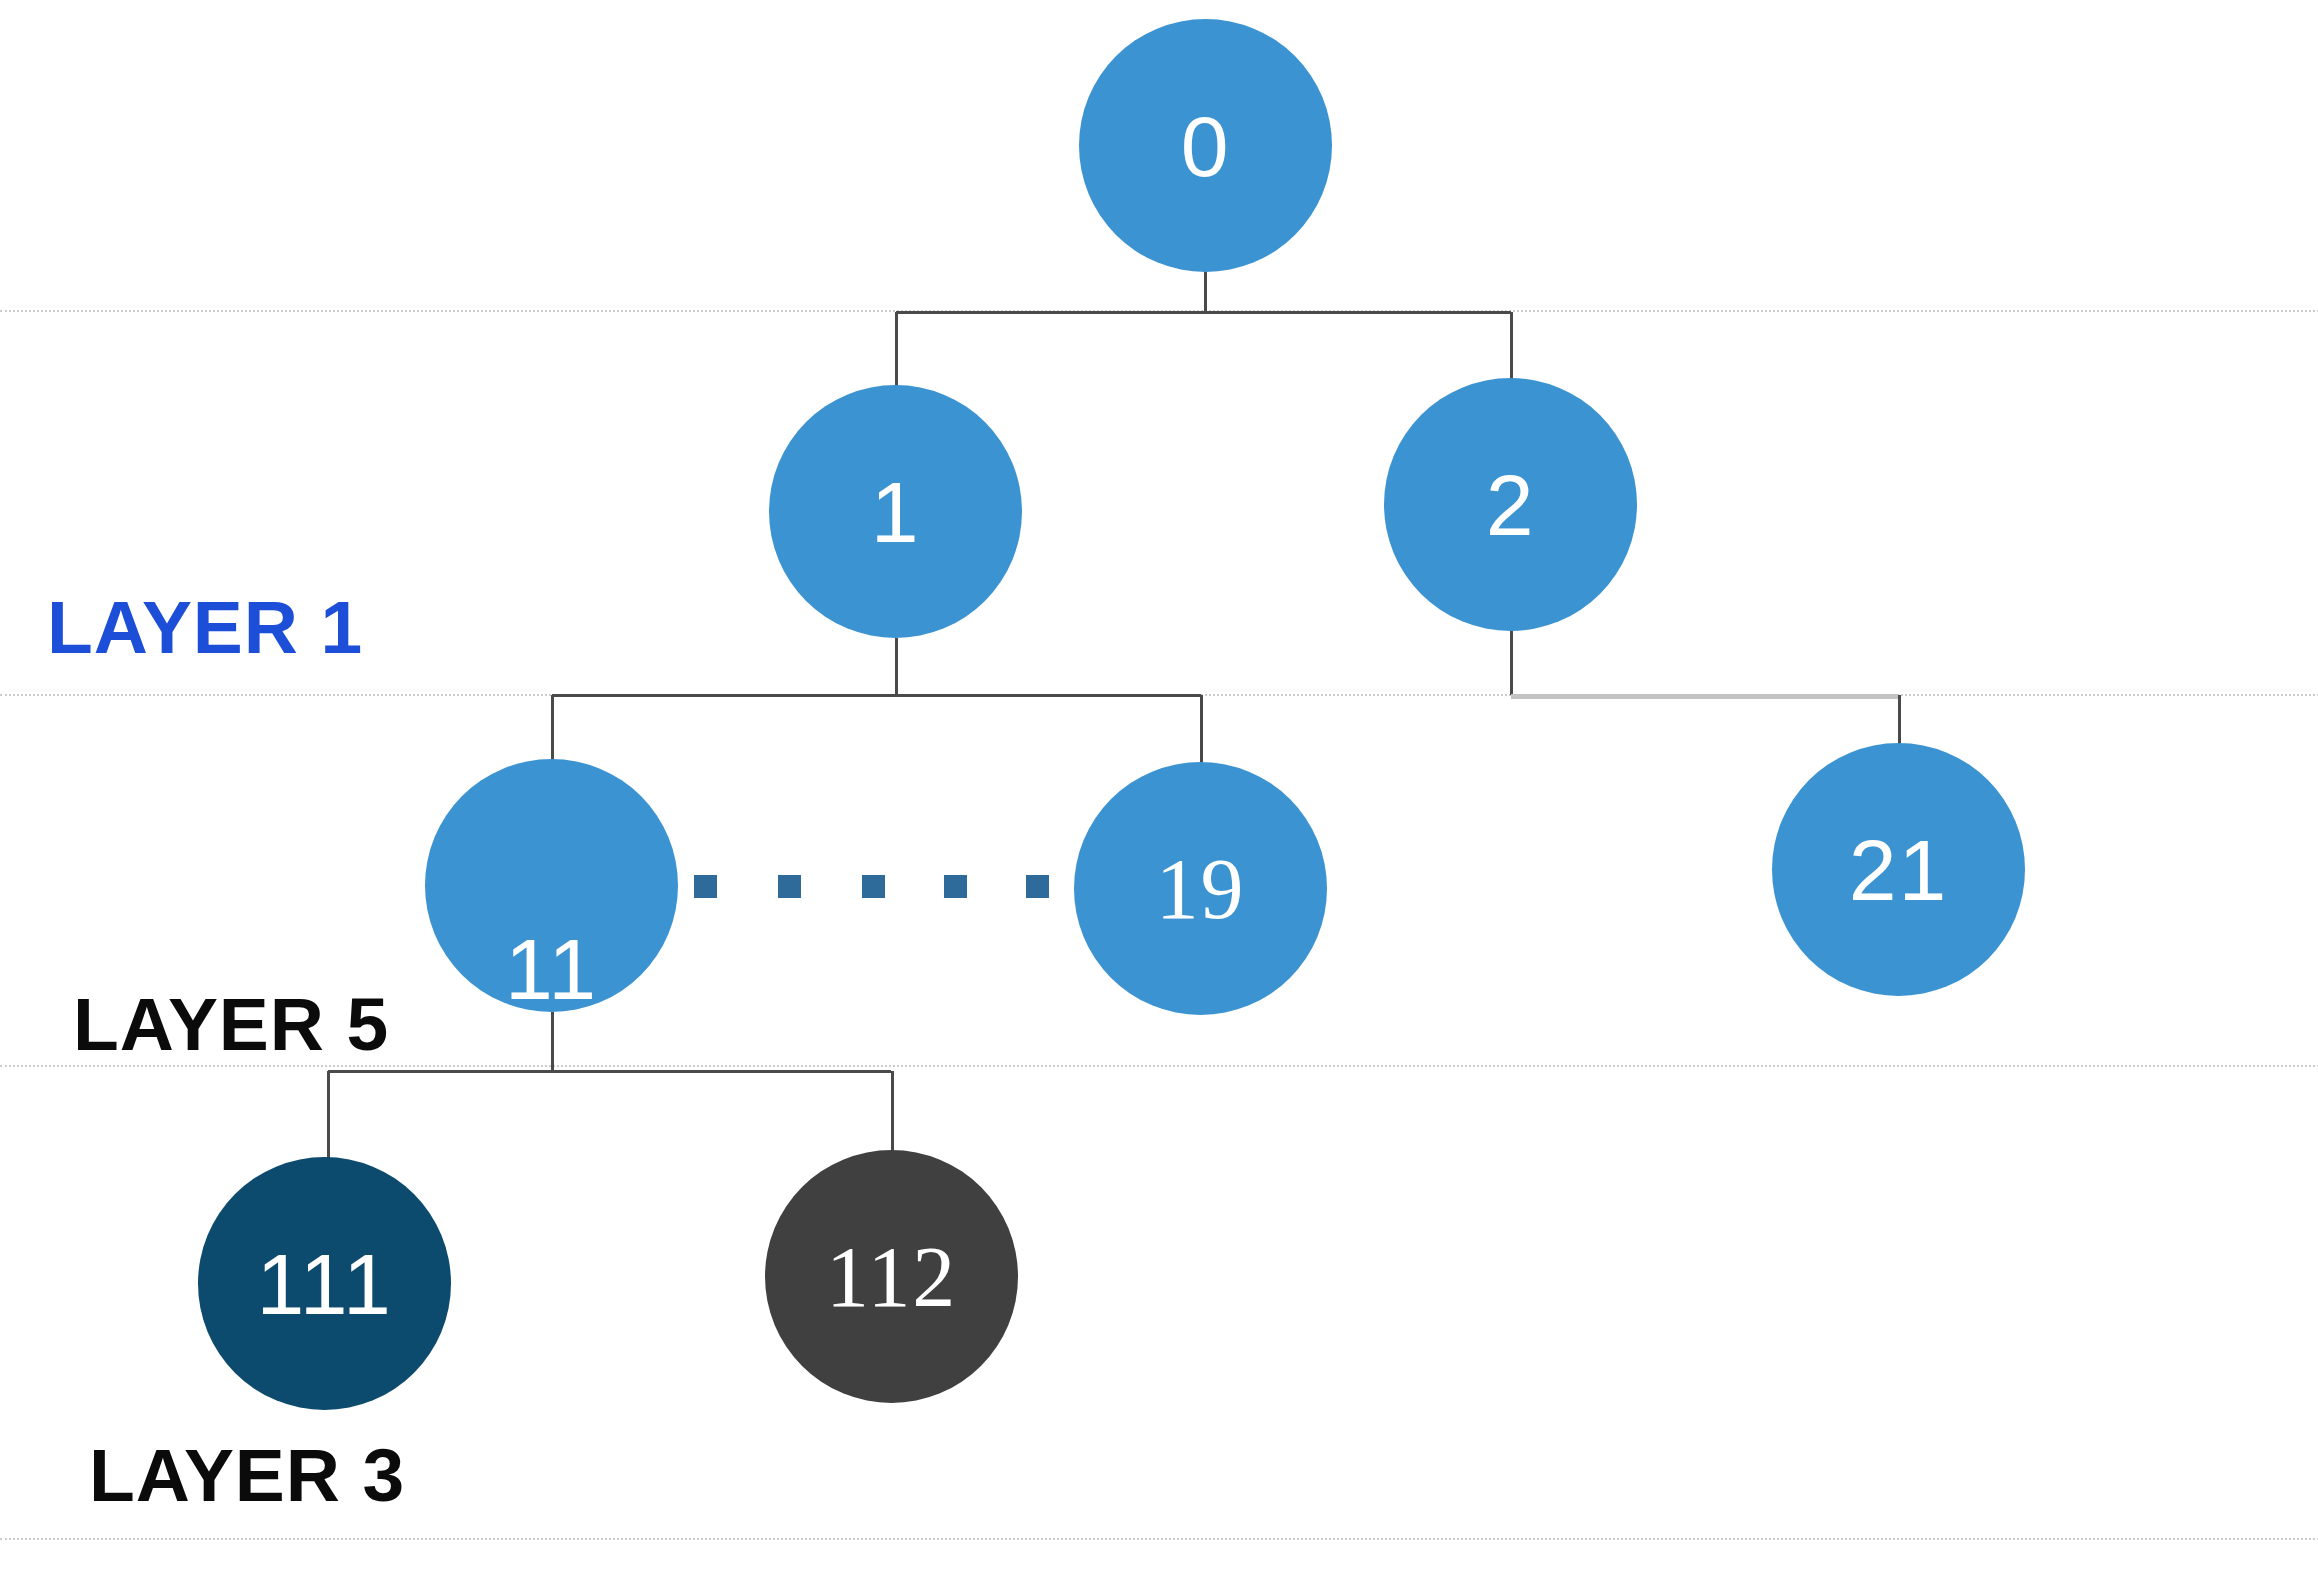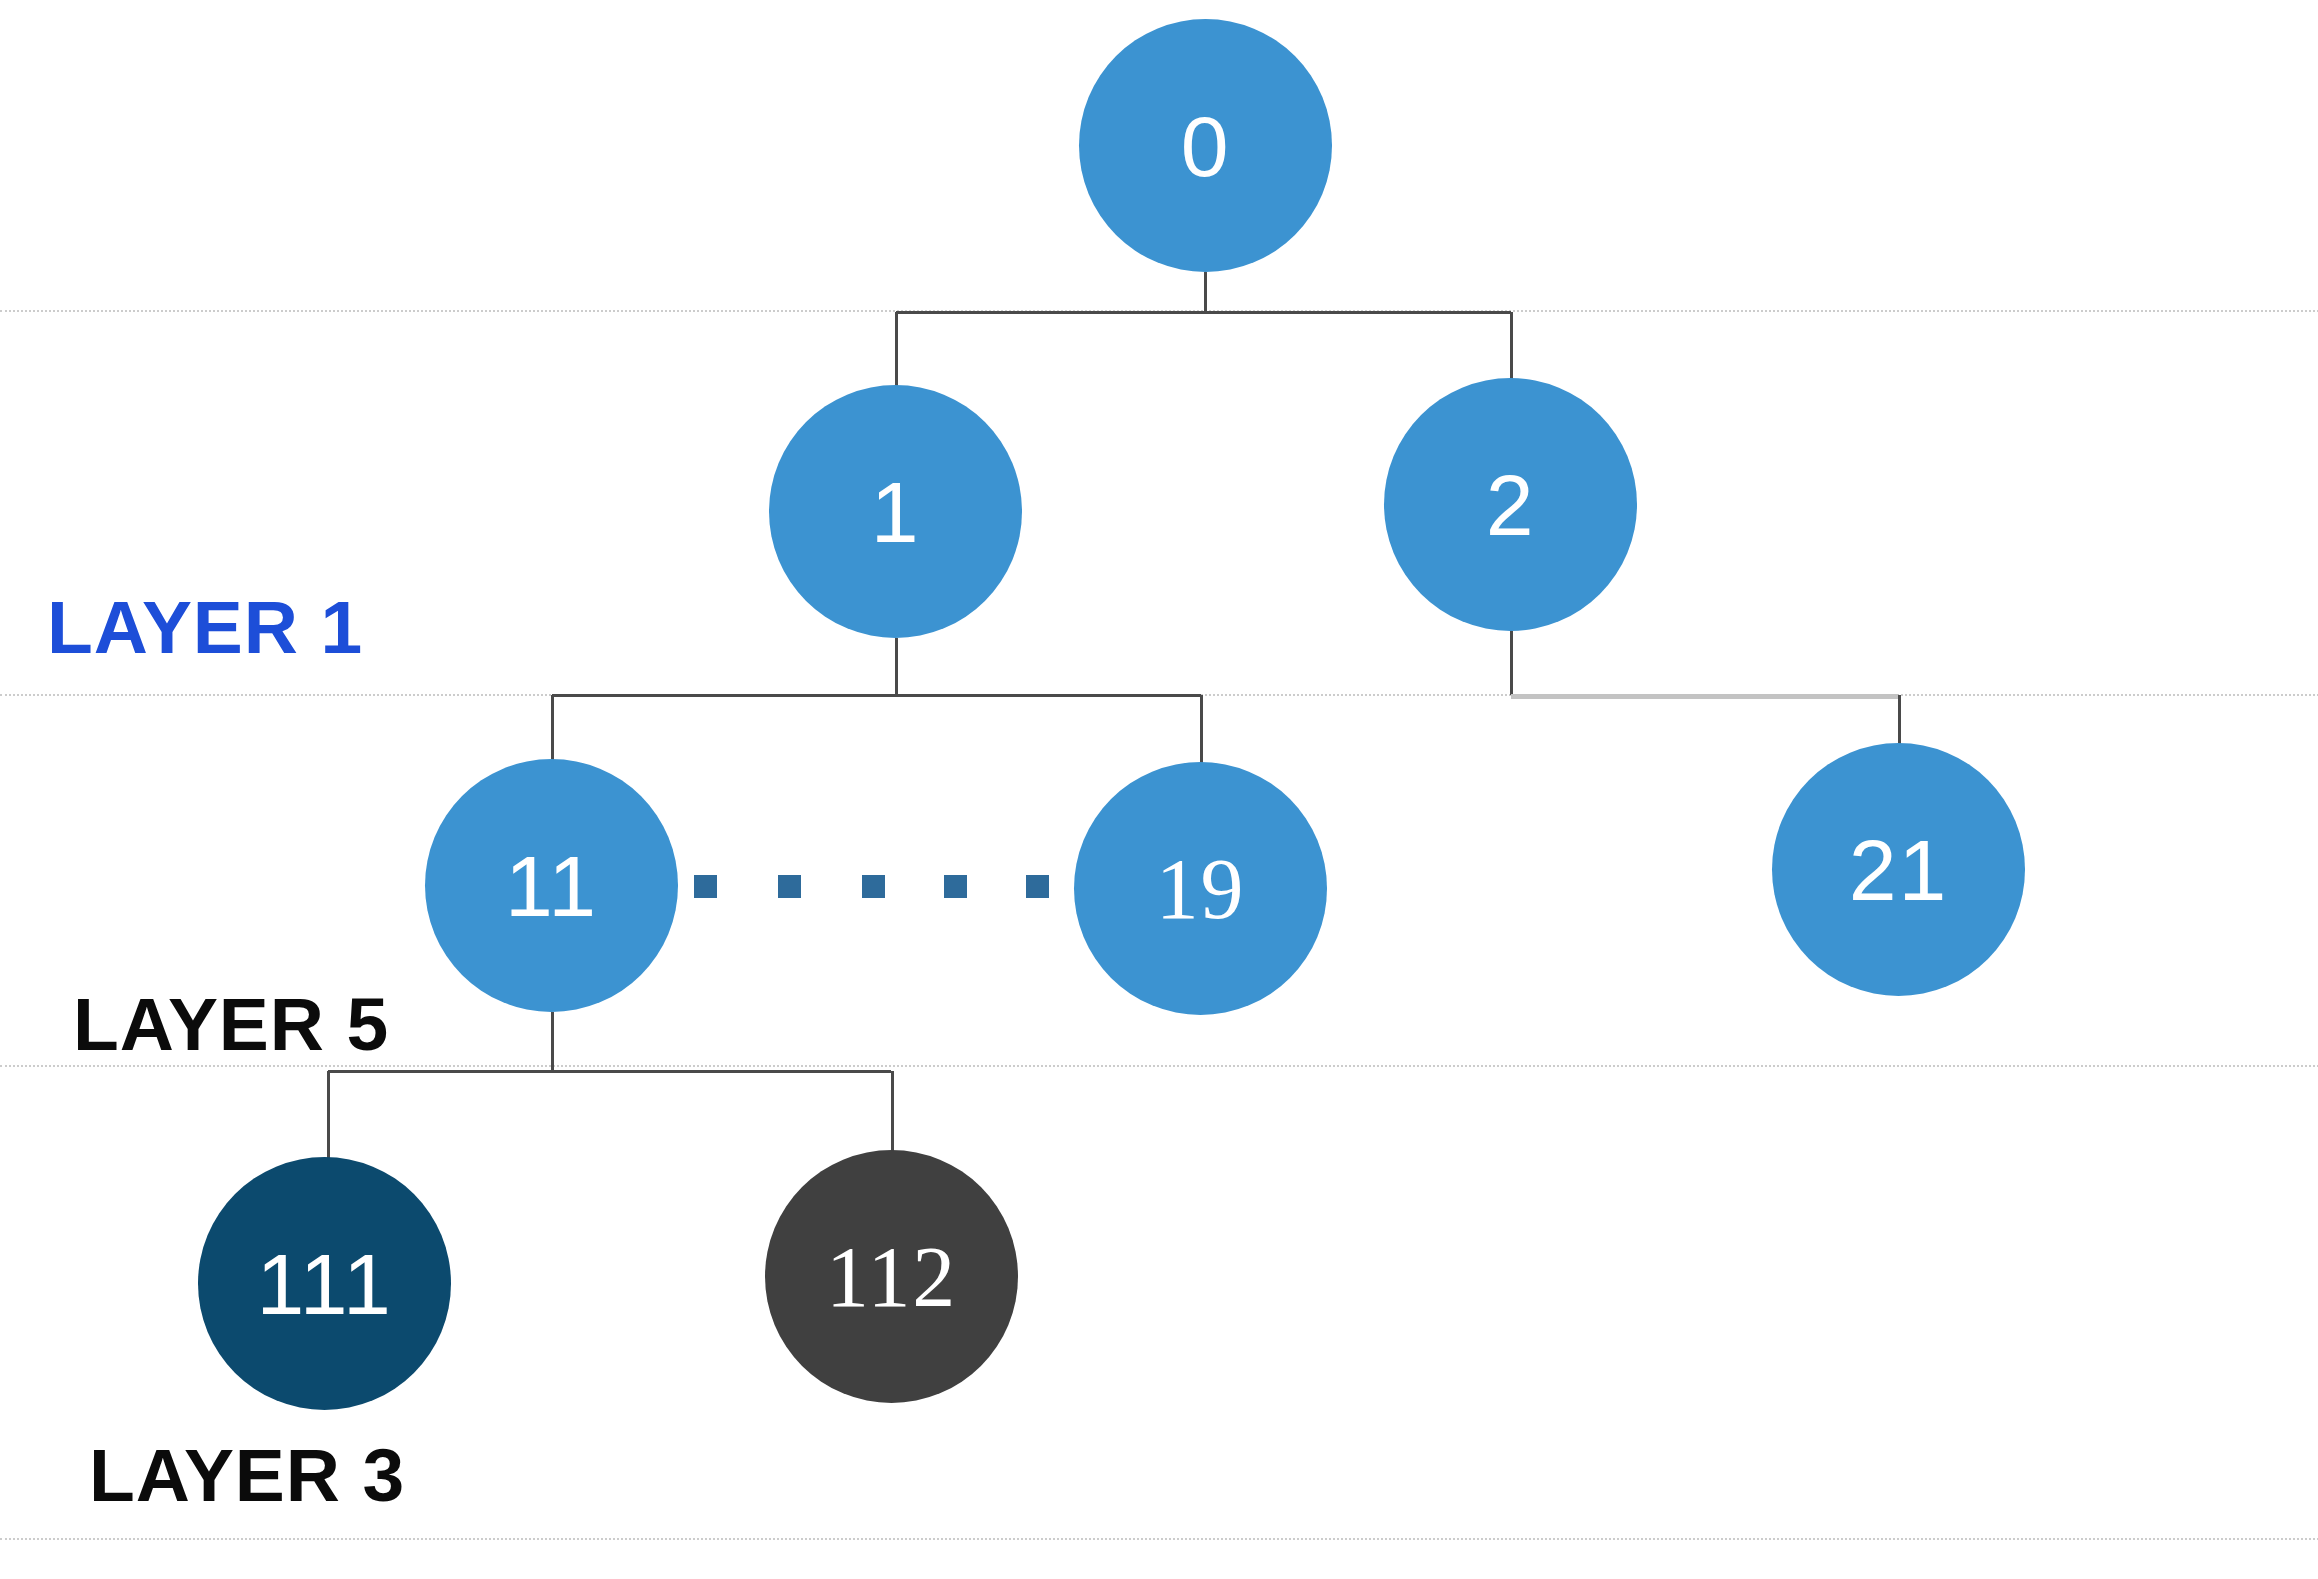--- a/index.html
+++ b/index.html
@@ -88,21 +88,21 @@
     <div class="ellipsis-dot" style="left: 1026px; top: 875px; width: 23px; height: 23px; background: rgb(46, 107, 155);"></div>
     <div class="node" style="left: 1079px; top: 19px; width: 253px; height: 253px; background: rgb(60, 147, 209);">
       <span style="color: rgb(255, 255, 255);">0</span>
     </div>
     <div class="node" style="left: 769px; top: 385px; width: 253px; height: 253px; background: rgb(60, 147, 209);">
       <span style="color: rgb(255, 255, 255);">1</span>
     </div>
     <div class="node" style="left: 1384px; top: 378px; width: 253px; height: 253px; background: rgb(60, 147, 209);">
       <span style="color: rgb(255, 255, 255);">2</span>
     </div>
-    <div class="node" style="left: 425px; top: 759px; width: 253px; height: 253px; background: rgb(60, 147, 209);">
+    <div class="node" style="left: 425px; top: 759px; width: 253px; height: 253px; background: rgb(60, 147, 209); align-items: flex-end;">
       <span style="color: rgb(255, 255, 255);">11</span>
     </div>
     <div class="node" style="left: 1074px; top: 762px; width: 253px; height: 253px; background: rgb(60, 147, 209); font-family: Liberation Serif, serif;">
       <span style="color: rgb(255, 255, 255);">19</span>
     </div>
     <div class="node" style="left: 1772px; top: 743px; width: 253px; height: 253px; background: rgb(60, 147, 209); justify-content: center;">
       <span style="color: rgb(255, 255, 255);">21</span>
     </div>
     <div class="node" style="left: 198px; top: 1157px; width: 253px; height: 253px; background: #0c4a6e;">
       <span style="color: rgb(255, 255, 255);">111</span>

